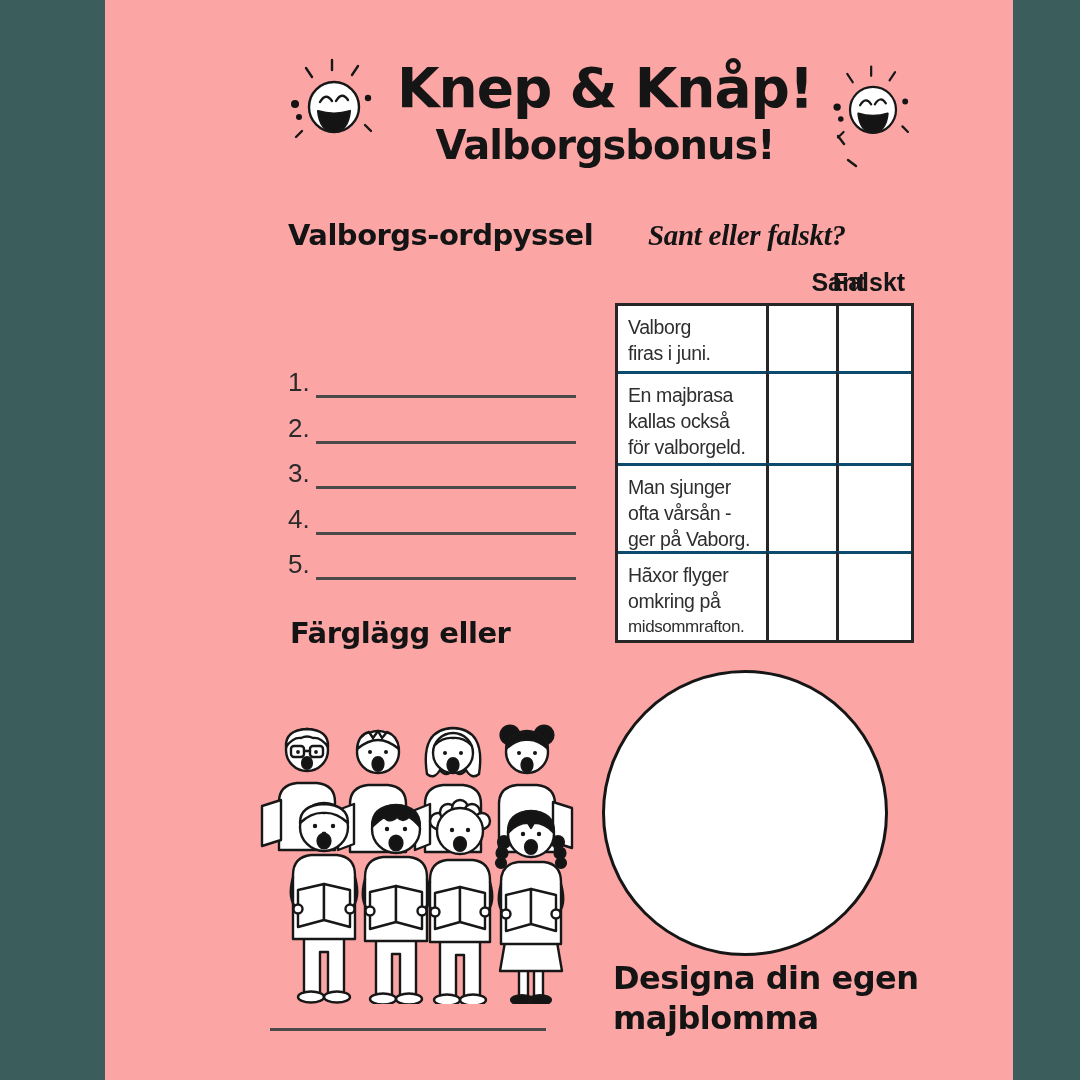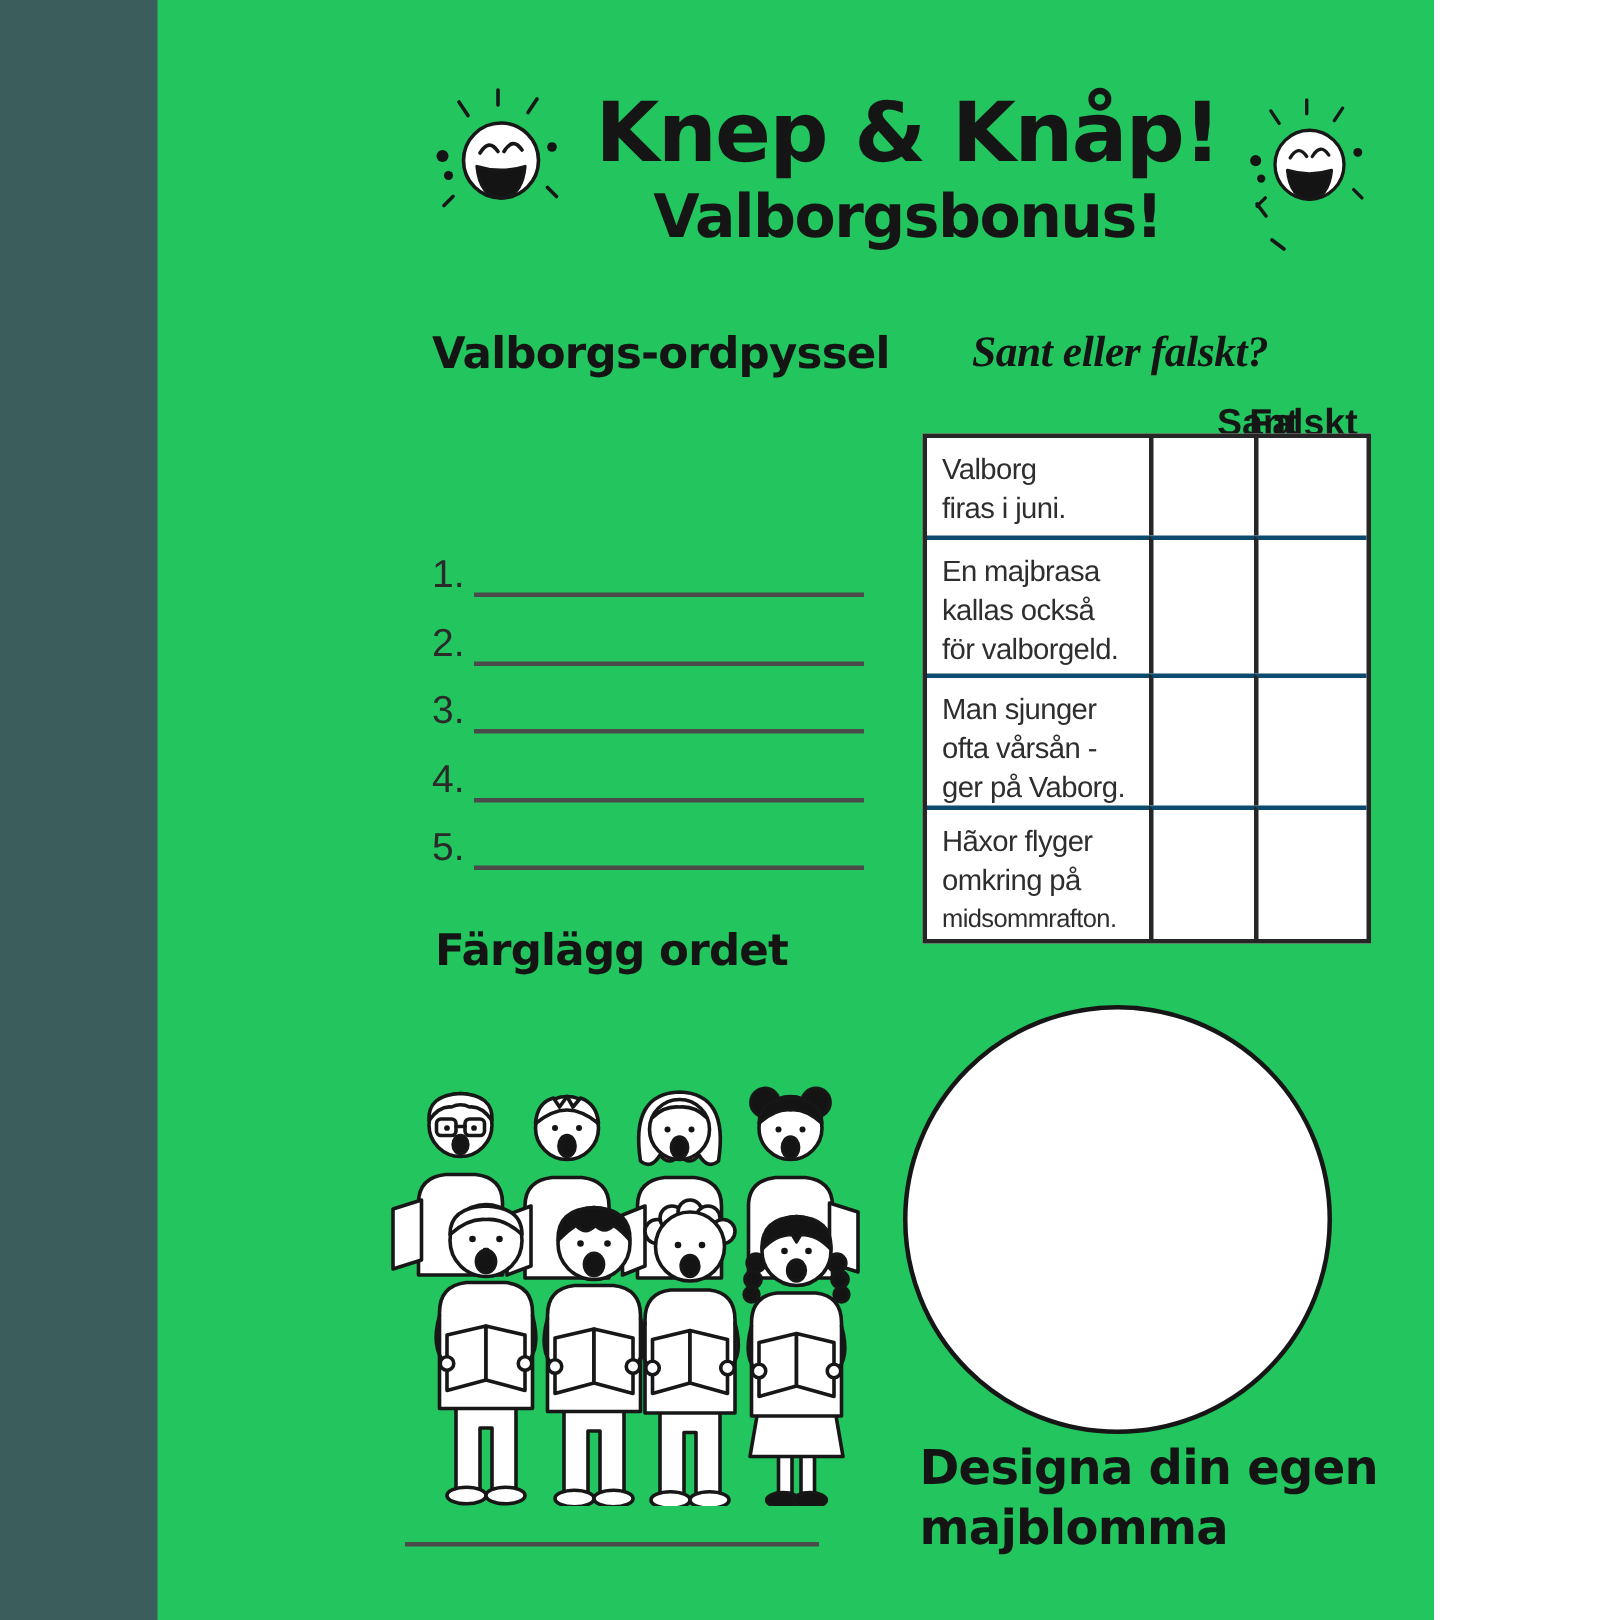--- a/index.html
+++ b/index.html
@@ -1,17 +1,17 @@
 <!DOCTYPE html>
 <html><head>
 <meta charset="utf-8">
 <style>
   html,body{margin:0;padding:0;background:#ffffff;}
   .stage{
-    position:relative;width:956px;height:1080px;overflow:hidden;background:#22c55e;
+    position:relative;width:1080px;height:1080px;overflow:hidden;background:#fca5a5;
     font-family:"Liberation Sans","DejaVu Sans",sans-serif;color:#1c1c1c;
   }
   .band{position:absolute;top:0;height:1080px;background:#3b5e5c;}
   .band.left{left:0;width:105px;}
   .band.right{left:1013px;width:67px;}
 
   
   .title{
     position:absolute;left:350px;top:56px;width:510px;text-align:center;
     font-family:"DejaVu Sans","Liberation Sans",sans-serif;
@@ -54,21 +54,21 @@
 
   
   .tf-heading{
     position:absolute;left:648px;top:219px;
     font-style:italic;font-weight:bold;font-size:29px;letter-spacing:-0.3px;color:#141414;white-space:nowrap;font-family:Liberation Serif, serif;
   }
   .tf-colhead{position:absolute;top:268px;font-weight:bold;font-size:25px;color:#161616;text-align:center;}
   .tf-colhead.sant{left:802px;width:73px;}
   .tf-colhead.falskt{left:830px;width:78px;}
   .tf-table{
-    position:absolute;left:615px;top:289px;
+    position:absolute;left:615px;top:303px;
     display:grid;grid-template-columns:148px 70px 75px;grid-template-rows:65px 92px 88px 89px;
     border:3px solid #262626;background:#fff;
   }
   .tf-cell{border-left:3px solid #262626;border-top:3px solid #0c4a6e;}
   .tf-cell:nth-child(-n+3){border-top:none;}
   .tf-cell:nth-child(3n+1){border-left:none;}
   .tf-statement{
     padding:8px 3px 0 10px;font-size:19.5px;line-height:26px;
     letter-spacing:-0.4px;color:#2e2e2e;overflow:hidden;
   }
@@ -194,21 +194,21 @@
 
     <div class="tf-cell tf-statement">
       <div>Hãxor flyger</div>
       <div>omkring på</div>
       <div class="small">midsommrafton.</div>
     </div>
     <div class="tf-cell"></div>
     <div class="tf-cell"></div>
   </div>
 
-  <div class="color-heading">Färglägg ordet</div>
+  <div class="color-heading">Färglägg eller</div>
 
   <svg class="choir" viewBox="0 0 336 312">
 
     <g transform="translate(57,58)">
       <path class="ln" d="M -28,100 L -28,52 Q -28,35 -10,33 L 10,33 Q 28,35 28,52 L 28,100 Z"></path>
       <path class="ln" d="M -45,56 L -26,50 L -26,90 L -45,96 Z"></path>
       <circle class="ln" cx="0" cy="0" r="21"></circle>
       <path class="ln" d="M -21,-3 Q -22,-20 0,-21 Q 22,-20 21,-3 Q 14,-13 6,-12 Q 0,-15 -6,-12 Q -14,-13 -21,-3 Z"></path>
       <rect class="lk" x="-16" y="-4" width="13" height="11" rx="3"></rect>
       <rect class="lk" x="3" y="-4" width="13" height="11" rx="3"></rect>

